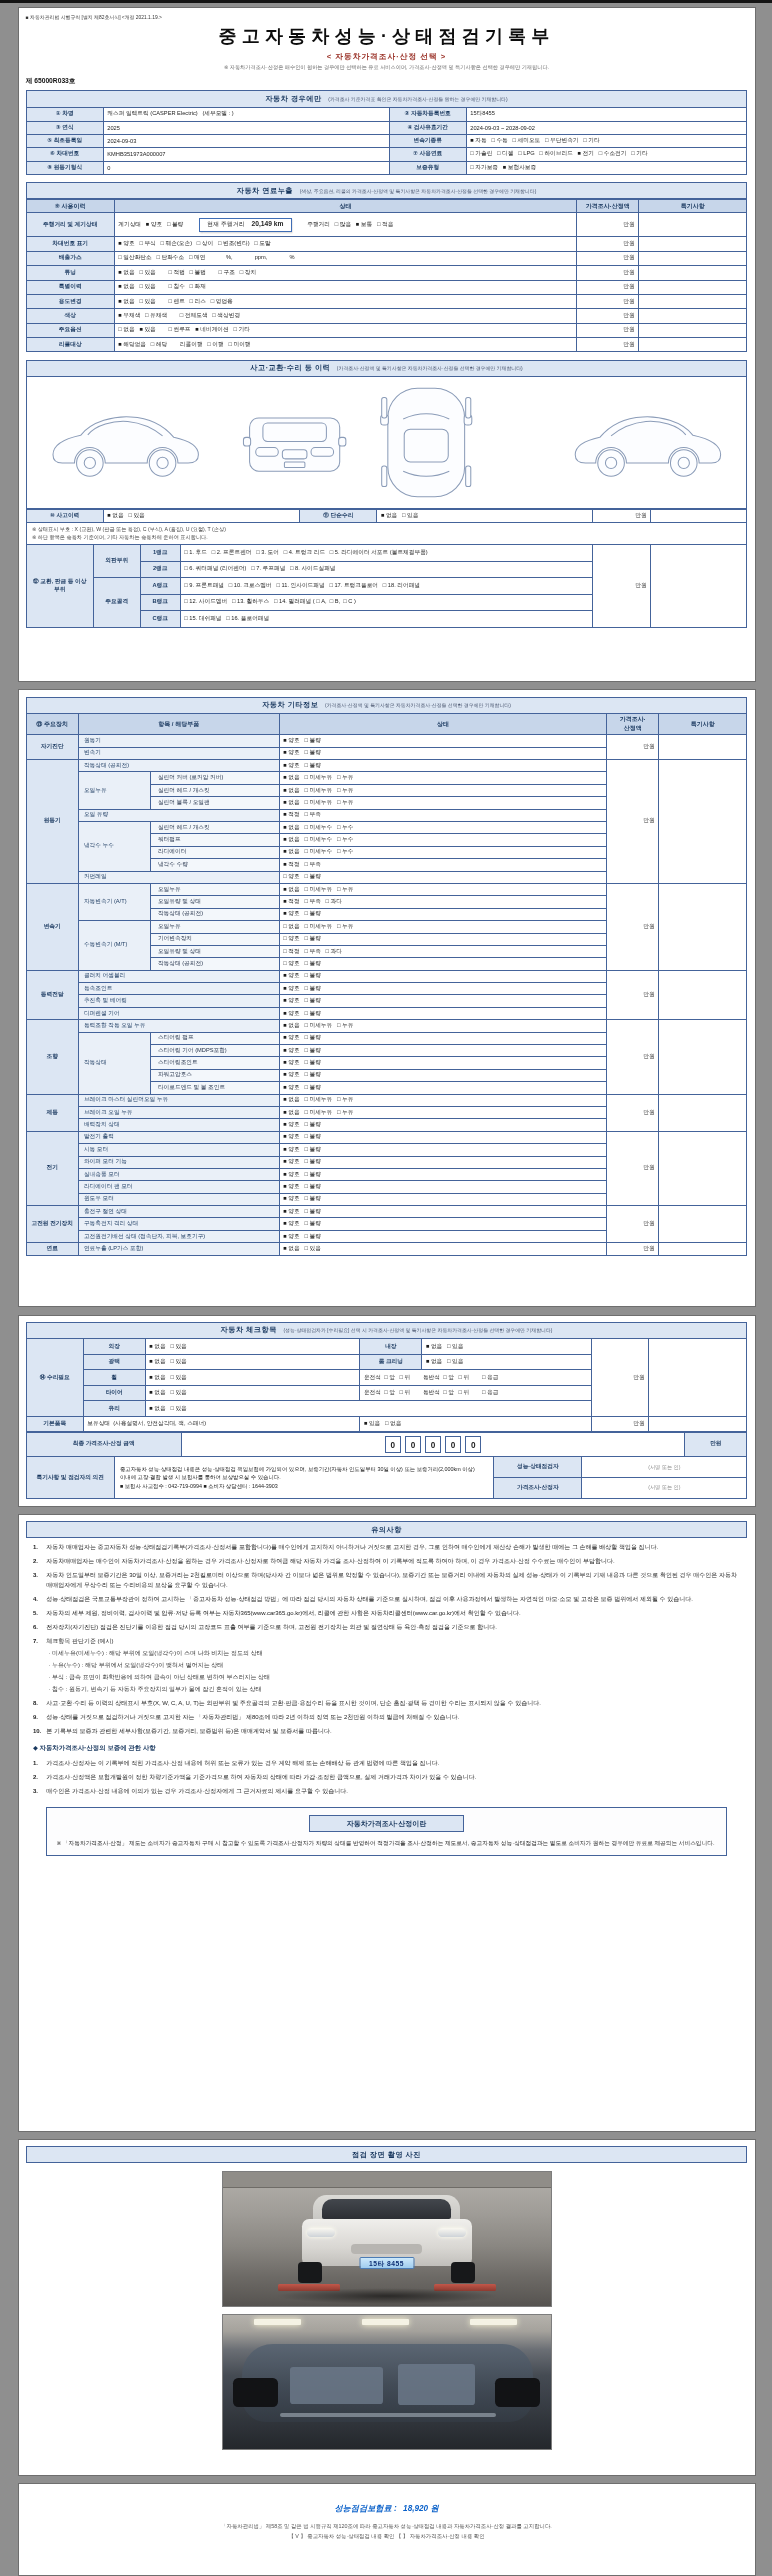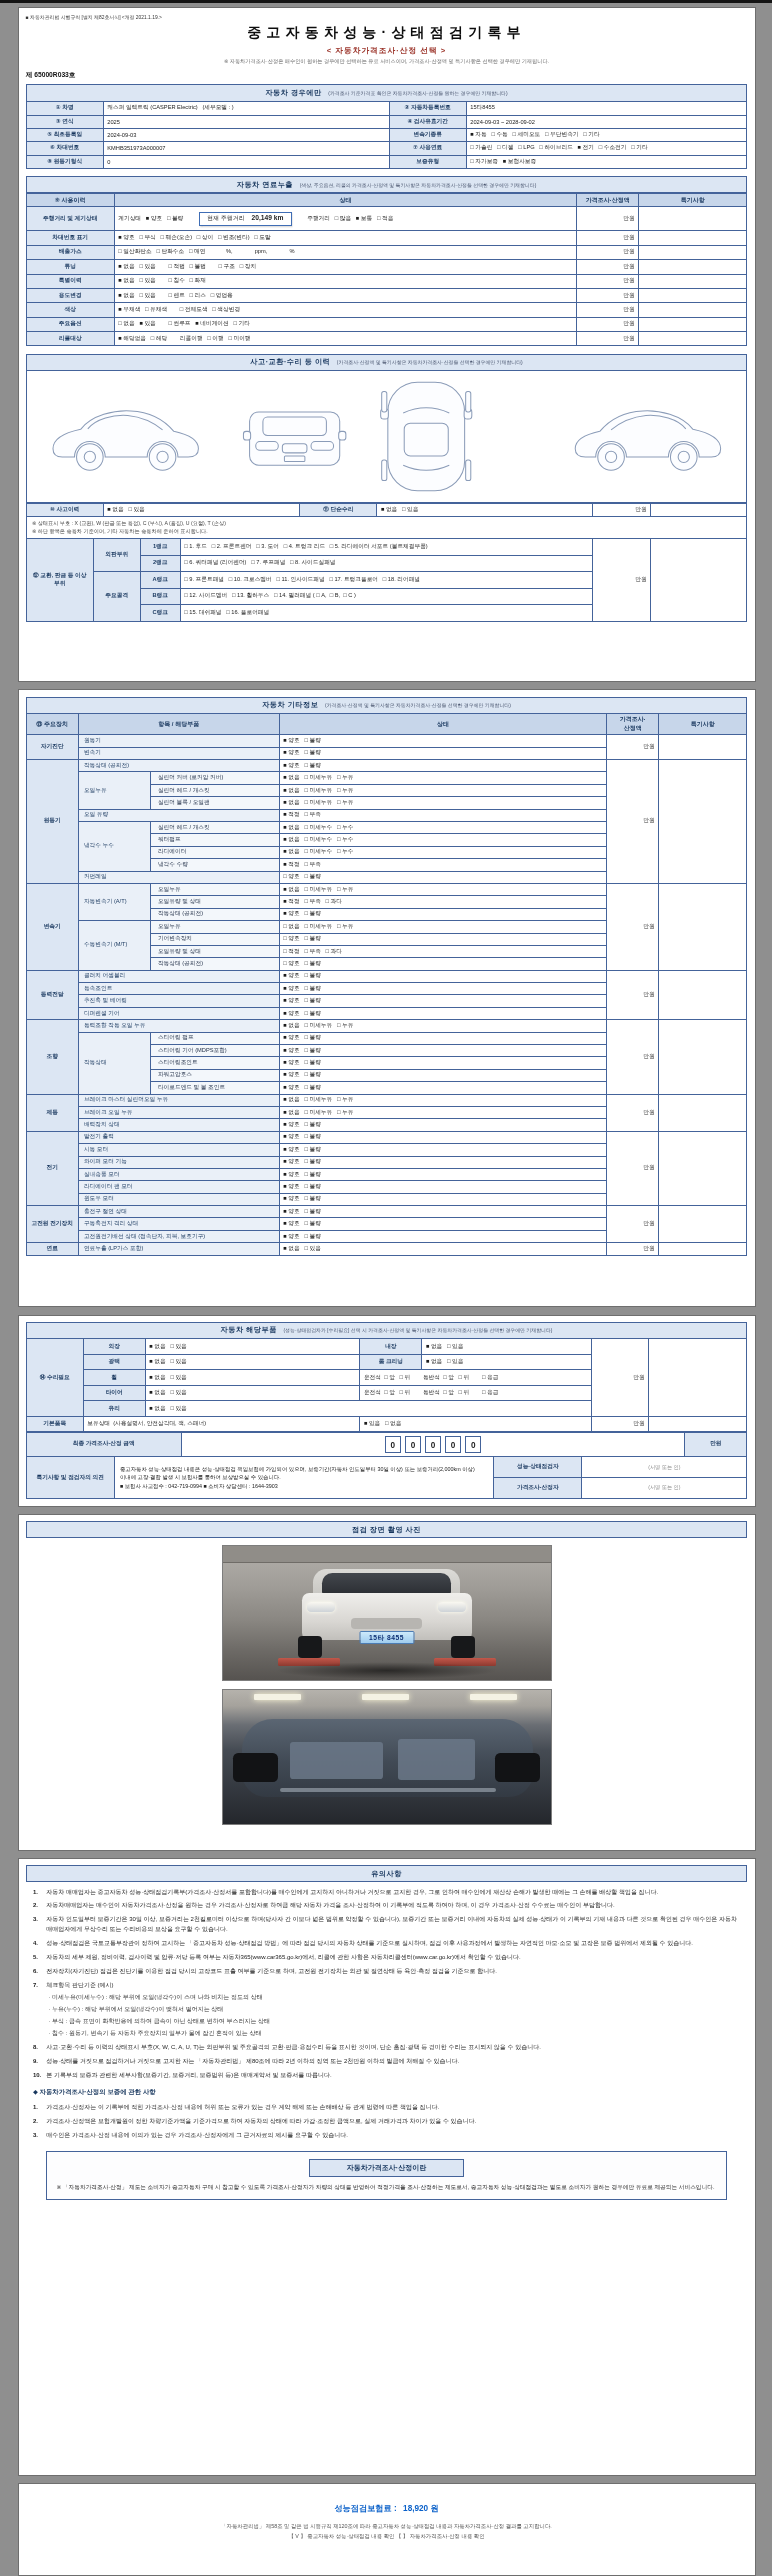--- a/index.html
+++ b/index.html
@@ -2,21 +2,21 @@
 <html style="font-size:8.2px"><head>
 <meta charset="utf-8">
 <style>
   *{margin:0;padding:0;box-sizing:border-box;}
   html,body{width:773px;}
   body{height:2576px;overflow:hidden;background:#8f8f8f;font-family:"Liberation Sans","DejaVu Sans",sans-serif;color:#1c1c1c;}
   .topbar{height:3.1px;background:#141414;}
   .doc{padding:4.1px 17.5px 0;}
   .panel{background:#ffffff;border:0.5px solid #6e6e6e;margin-bottom:7.2px;padding:6.2px 7.2px;position:relative;overflow:hidden;}
   .form-ref{font-size:4.9px;color:#333;margin-bottom:2.1px;}
-  .main-title{text-align:center;font-size:14px;font-weight:bold;letter-spacing:5.2px;color:#0d0d0d;margin:4.1px 0 3.1px;}
+  .main-title{text-align:center;font-size:18px;font-weight:bold;letter-spacing:5.2px;color:#0d0d0d;margin:4.1px 0 3.1px;}
   .sub-title{text-align:center;font-size:7.7px;font-weight:bold;color:#9c352b;letter-spacing:1px;margin-bottom:2.6px;}
   .sub-note{text-align:center;font-size:5.2px;color:#666;margin-bottom:6.2px;}
   .doc-no{font-size:6.7px;font-weight:bold;margin:1px 0 4.1px;color:#111;}
   .sec-bar{border:0.5px solid #44639a;background:#dce6f3;color:#17365d;text-align:center;font-size:7.2px;font-weight:bold;padding:2.6px 0;margin-top:7.2px;letter-spacing:0.5px;}
   .sec-bar.mt0{margin-top:0;}
   .sec-bar .sec-note{font-size:4.9px;font-weight:normal;color:#44506a;margin-left:4.1px;letter-spacing:0;}
   table.tbl{width:100%;border-collapse:collapse;table-layout:fixed;margin-top:-0.5px;}
   .tbl td{border:0.5px solid #44639a;font-size:5.7px;padding:1px 3.6px;height:13.4px;vertical-align:middle;color:#1d1d1d;word-break:keep-all;overflow:hidden;}
   .tbl td.lab{background:#dce6f3;color:#17365d;font-weight:bold;text-align:center;padding:1px 2.1px;}
   .tbl td.head{background:#c7d6ea;color:#17365d;font-weight:bold;text-align:center;font-size:6px;}
@@ -60,21 +60,21 @@
   .p1-wheel.l{left:-3.1px;}.p1-wheel.r{right:-3.1px;}
   .p1-lift{position:absolute;top:112px;width:62px;height:7.7px;background:linear-gradient(#c2574a,#8e3a30);border-radius:1.5px;}
   .p1-lift.l{left:55px;}.p1-lift.r{right:55px;}
   .p1-shadow{position:absolute;left:50%;top:116px;transform:translateX(-50%);width:222px;height:16.5px;background:radial-gradient(ellipse at center,rgba(0,0,0,.55),rgba(0,0,0,0) 70%);}
   .photo2{background:linear-gradient(180deg,#b5b2ac 0%,#a5a29c 12%,#6a6e74 26%,#454b53 45%,#363b42 70%,#24272c 100%);}
   .p2-light{position:absolute;top:4.1px;width:47px;height:6.2px;background:#f4f2e4;box-shadow:0 0 6.2px #fff9d8;border-radius:1px;}
   .p2-body{position:absolute;left:19.6px;top:29px;width:291px;height:78px;background:linear-gradient(180deg,#5b6673,#414a55 55%,#333a43);border-radius:31px 31px 24px 24px;}
   .p2-panel{position:absolute;background:#6b7888;border-radius:3.1px;opacity:.85;}
   .p2-pipe{position:absolute;background:#8b949e;border-radius:2.1px;opacity:.8;}
   .p2-wheel{position:absolute;width:45px;height:29px;background:#121315;border-radius:5.2px;}
-  .insurance{text-align:center;color:#0b61c9;font-weight:bold;font-size:8.2px;margin:12.4px 0 8.2px;}
+  .insurance{text-align:center;color:#0b61c9;font-weight:bold;font-size:8.2px;margin:12.4px 0 8.2px;font-style:italic;}
   .insurance .ins-val{margin-left:4.1px;}
   .sig-footer{text-align:center;font-size:5.4px;color:#555;line-height:1.8;}
 </style>
 </head>
 <body>
 
 <div class="topbar"></div>
 
 <div class="doc">
 
@@ -552,21 +552,21 @@
             <td class="st">■ 없음   □ 있음</td>
             <td class="price" rowspan="1">만원</td>
             <td rowspan="1"></td>
           </tr>
         </tbody>
     </table>
   </div>
 
   <div class="panel" style="min-height:192px">
     <div class="sec-bar mt0">
-      <span>자동차 해당부품</span>
+      <span>자동차 체크항목</span>
       <span class="sec-note">(성능·상태점검자가 [수리필요] 선택 시 가격조사·산정액 및 특기사항은 자동차가격조사·산정을 선택한 경우에만 기재합니다)</span>
     </div>
     <table class="tbl">
       <colgroup>
           <col style="width:57px">
           <col style="width:62px">
           <col>
           <col style="width:62px">
           <col style="width:170px">
           <col style="width:57px">
@@ -649,20 +649,91 @@
           <td class="signcell">(서명 또는 인)</td>
         </tr>
         <tr style="height:20.6px">
           <td class="lab">가격조사·산정자</td>
           <td class="signcell">(서명 또는 인)</td>
         </tr>
       </tbody>
     </table>
   </div>
 
+  <div class="panel" style="min-height:618px">
+    <div class="sec-bar mt0">
+      <span>유의사항</span>
+    </div>
+    <div class="notes-body" id="notes-list">
+        <div class="note-item">
+          <span class="note-num">1.</span>
+          <span class="note-text">자동차 매매업자는 중고자동차 성능·상태점검기록부(가격조사·산정서를 포함합니다)를 매수인에게 고지하지 아니하거나 거짓으로 고지한 경우, 그로 인하여 매수인에게 재산상 손해가 발생한 때에는 그 손해를 배상할 책임을 집니다.</span>
+        </div>
+        <div class="note-item">
+          <span class="note-num">2.</span>
+          <span class="note-text">자동차매매업자는 매수인이 자동차가격조사·산정을 원하는 경우 가격조사·산정자로 하여금 해당 자동차 가격을 조사·산정하여 이 기록부에 적도록 하여야 하며, 이 경우 가격조사·산정 수수료는 매수인이 부담합니다.</span>
+        </div>
+        <div class="note-item">
+          <span class="note-num">3.</span>
+          <span class="note-text">자동차 인도일부터 보증기간은 30일 이상, 보증거리는 2천킬로미터 이상으로 하며(당사자 간 이보다 넓은 범위로 약정할 수 있습니다), 보증기간 또는 보증거리 이내에 자동차의 실제 성능·상태가 이 기록부의 기재 내용과 다른 것으로 확인된 경우 매수인은 자동차매매업자에게 무상수리 또는 수리비용의 보상을 요구할 수 있습니다.</span>
+        </div>
+        <div class="note-item">
+          <span class="note-num">4.</span>
+          <span class="note-text">성능·상태점검은 국토교통부장관이 정하여 고시하는 「중고자동차 성능·상태점검 방법」에 따라 점검 당시의 자동차 상태를 기준으로 실시하며, 점검 이후 사용과정에서 발생하는 자연적인 마모·소모 및 고장은 보증 범위에서 제외될 수 있습니다.</span>
+        </div>
+        <div class="note-item">
+          <span class="note-num">5.</span>
+          <span class="note-text">자동차의 세부 제원, 정비이력, 검사이력 및 압류·저당 등록 여부는 자동차365(www.car365.go.kr)에서, 리콜에 관한 사항은 자동차리콜센터(www.car.go.kr)에서 확인할 수 있습니다.</span>
+        </div>
+        <div class="note-item">
+          <span class="note-num">6.</span>
+          <span class="note-text">전자장치(자기진단) 점검은 진단기를 이용한 점검 당시의 고장코드 표출 여부를 기준으로 하며, 고전원 전기장치는 외관 및 절연상태 등 육안·측정 점검을 기준으로 합니다.</span>
+        </div>
+        <div class="note-item">
+          <span class="note-num">7.</span>
+          <span class="note-text">체크항목 판단기준 (예시)</span>
+        </div>
+        <div class="note-sub">· 미세누유(미세누수) : 해당 부위에 오일(냉각수)이 스며 나와 비치는 정도의 상태</div>
+        <div class="note-sub">· 누유(누수) : 해당 부위에서 오일(냉각수)이 맺혀서 떨어지는 상태</div>
+        <div class="note-sub">· 부식 : 금속 표면이 화학반응에 의하여 금속이 아닌 상태로 변하여 부스러지는 상태</div>
+        <div class="note-sub">· 침수 : 원동기, 변속기 등 자동차 주요장치의 일부가 물에 잠긴 흔적이 있는 상태</div>
+        <div class="note-item">
+          <span class="note-num">8.</span>
+          <span class="note-text">사고·교환·수리 등 이력의 상태표시 부호(X, W, C, A, U, T)는 외판부위 및 주요골격의 교환·판금·용접수리 등을 표시한 것이며, 단순 흠집·광택 등 경미한 수리는 표시되지 않을 수 있습니다.</span>
+        </div>
+        <div class="note-item">
+          <span class="note-num">9.</span>
+          <span class="note-text">성능·상태를 거짓으로 점검하거나 거짓으로 고지한 자는 「자동차관리법」 제80조에 따라 2년 이하의 징역 또는 2천만원 이하의 벌금에 처해질 수 있습니다.</span>
+        </div>
+        <div class="note-item">
+          <span class="note-num">10.</span>
+          <span class="note-text">본 기록부의 보증과 관련한 세부사항(보증기간, 보증거리, 보증범위 등)은 매매계약서 및 보증서를 따릅니다.</span>
+        </div>
+      </div>
+    <div class="guar-title">◆ 자동차가격조사·산정의 보증에 관한 사항</div>
+    <div class="notes-body" id="guarantee-list">
+        <div class="note-item">
+          <span class="note-num">1.</span>
+          <span class="note-text">가격조사·산정자는 이 기록부에 적힌 가격조사·산정 내용에 허위 또는 오류가 있는 경우 계약 해제 또는 손해배상 등 관계 법령에 따른 책임을 집니다.</span>
+        </div>
+        <div class="note-item">
+          <span class="note-num">2.</span>
+          <span class="note-text">가격조사·산정액은 보험개발원이 정한 차량기준가액을 기준가격으로 하여 자동차의 상태에 따라 가감·조정한 금액으로, 실제 거래가격과 차이가 있을 수 있습니다.</span>
+        </div>
+        <div class="note-item">
+          <span class="note-num">3.</span>
+          <span class="note-text">매수인은 가격조사·산정 내용에 이의가 있는 경우 가격조사·산정자에게 그 근거자료의 제시를 요구할 수 있습니다.</span>
+        </div>
+      </div>
+    <div class="price-box">
+      <div class="price-box-title">자동차가격조사·산정이란</div>
+      <div class="price-box-text">※ 「자동차가격조사·산정」 제도는 소비자가 중고자동차 구매 시 참고할 수 있도록 가격조사·산정자가 차량의 상태를 반영하여 적정가격을 조사·산정하는 제도로서, 중고자동차 성능·상태점검과는 별도로 소비자가 원하는 경우에만 유료로 제공되는 서비스입니다.</div>
+    </div>
+  </div>
+
   <div class="panel" style="min-height:337px">
     <div class="sec-bar mt0">
       <span>점검 장면 촬영 사진</span>
     </div>
     <div class="photo photo1">
       <div class="p1-beam"></div>
       <div class="p1-car">
         <div class="p1-roof"></div>
         <div class="p1-glass"></div>
         <div class="p1-body"></div>
@@ -683,91 +754,20 @@
       <span class="p2-light" style="left:247px"></span>
       <div class="p2-body"></div>
       <div class="p2-panel" style="left:67px;top:52px;width:93px;height:37px"></div>
       <div class="p2-panel" style="left:175px;top:49px;width:77px;height:41px"></div>
       <div class="p2-pipe" style="left:57px;top:98px;width:216px;height:4.1px"></div>
       <div class="p2-wheel" style="left:10.3px;top:63px"></div>
       <div class="p2-wheel" style="right:10.3px;top:63px"></div>
     </div>
   </div>
 
-  <div class="panel" style="min-height:618px">
-    <div class="sec-bar mt0">
-      <span>유의사항</span>
-    </div>
-    <div class="notes-body" id="notes-list">
-        <div class="note-item">
-          <span class="note-num">1.</span>
-          <span class="note-text">자동차 매매업자는 중고자동차 성능·상태점검기록부(가격조사·산정서를 포함합니다)를 매수인에게 고지하지 아니하거나 거짓으로 고지한 경우, 그로 인하여 매수인에게 재산상 손해가 발생한 때에는 그 손해를 배상할 책임을 집니다.</span>
-        </div>
-        <div class="note-item">
-          <span class="note-num">2.</span>
-          <span class="note-text">자동차매매업자는 매수인이 자동차가격조사·산정을 원하는 경우 가격조사·산정자로 하여금 해당 자동차 가격을 조사·산정하여 이 기록부에 적도록 하여야 하며, 이 경우 가격조사·산정 수수료는 매수인이 부담합니다.</span>
-        </div>
-        <div class="note-item">
-          <span class="note-num">3.</span>
-          <span class="note-text">자동차 인도일부터 보증기간은 30일 이상, 보증거리는 2천킬로미터 이상으로 하며(당사자 간 이보다 넓은 범위로 약정할 수 있습니다), 보증기간 또는 보증거리 이내에 자동차의 실제 성능·상태가 이 기록부의 기재 내용과 다른 것으로 확인된 경우 매수인은 자동차매매업자에게 무상수리 또는 수리비용의 보상을 요구할 수 있습니다.</span>
-        </div>
-        <div class="note-item">
-          <span class="note-num">4.</span>
-          <span class="note-text">성능·상태점검은 국토교통부장관이 정하여 고시하는 「중고자동차 성능·상태점검 방법」에 따라 점검 당시의 자동차 상태를 기준으로 실시하며, 점검 이후 사용과정에서 발생하는 자연적인 마모·소모 및 고장은 보증 범위에서 제외될 수 있습니다.</span>
-        </div>
-        <div class="note-item">
-          <span class="note-num">5.</span>
-          <span class="note-text">자동차의 세부 제원, 정비이력, 검사이력 및 압류·저당 등록 여부는 자동차365(www.car365.go.kr)에서, 리콜에 관한 사항은 자동차리콜센터(www.car.go.kr)에서 확인할 수 있습니다.</span>
-        </div>
-        <div class="note-item">
-          <span class="note-num">6.</span>
-          <span class="note-text">전자장치(자기진단) 점검은 진단기를 이용한 점검 당시의 고장코드 표출 여부를 기준으로 하며, 고전원 전기장치는 외관 및 절연상태 등 육안·측정 점검을 기준으로 합니다.</span>
-        </div>
-        <div class="note-item">
-          <span class="note-num">7.</span>
-          <span class="note-text">체크항목 판단기준 (예시)</span>
-        </div>
-        <div class="note-sub">· 미세누유(미세누수) : 해당 부위에 오일(냉각수)이 스며 나와 비치는 정도의 상태</div>
-        <div class="note-sub">· 누유(누수) : 해당 부위에서 오일(냉각수)이 맺혀서 떨어지는 상태</div>
-        <div class="note-sub">· 부식 : 금속 표면이 화학반응에 의하여 금속이 아닌 상태로 변하여 부스러지는 상태</div>
-        <div class="note-sub">· 침수 : 원동기, 변속기 등 자동차 주요장치의 일부가 물에 잠긴 흔적이 있는 상태</div>
-        <div class="note-item">
-          <span class="note-num">8.</span>
-          <span class="note-text">사고·교환·수리 등 이력의 상태표시 부호(X, W, C, A, U, T)는 외판부위 및 주요골격의 교환·판금·용접수리 등을 표시한 것이며, 단순 흠집·광택 등 경미한 수리는 표시되지 않을 수 있습니다.</span>
-        </div>
-        <div class="note-item">
-          <span class="note-num">9.</span>
-          <span class="note-text">성능·상태를 거짓으로 점검하거나 거짓으로 고지한 자는 「자동차관리법」 제80조에 따라 2년 이하의 징역 또는 2천만원 이하의 벌금에 처해질 수 있습니다.</span>
-        </div>
-        <div class="note-item">
-          <span class="note-num">10.</span>
-          <span class="note-text">본 기록부의 보증과 관련한 세부사항(보증기간, 보증거리, 보증범위 등)은 매매계약서 및 보증서를 따릅니다.</span>
-        </div>
-      </div>
-    <div class="guar-title">◆ 자동차가격조사·산정의 보증에 관한 사항</div>
-    <div class="notes-body" id="guarantee-list">
-        <div class="note-item">
-          <span class="note-num">1.</span>
-          <span class="note-text">가격조사·산정자는 이 기록부에 적힌 가격조사·산정 내용에 허위 또는 오류가 있는 경우 계약 해제 또는 손해배상 등 관계 법령에 따른 책임을 집니다.</span>
-        </div>
-        <div class="note-item">
-          <span class="note-num">2.</span>
-          <span class="note-text">가격조사·산정액은 보험개발원이 정한 차량기준가액을 기준가격으로 하여 자동차의 상태에 따라 가감·조정한 금액으로, 실제 거래가격과 차이가 있을 수 있습니다.</span>
-        </div>
-        <div class="note-item">
-          <span class="note-num">3.</span>
-          <span class="note-text">매수인은 가격조사·산정 내용에 이의가 있는 경우 가격조사·산정자에게 그 근거자료의 제시를 요구할 수 있습니다.</span>
-        </div>
-      </div>
-    <div class="price-box">
-      <div class="price-box-title">자동차가격조사·산정이란</div>
-      <div class="price-box-text">※ 「자동차가격조사·산정」 제도는 소비자가 중고자동차 구매 시 참고할 수 있도록 가격조사·산정자가 차량의 상태를 반영하여 적정가격을 조사·산정하는 제도로서, 중고자동차 성능·상태점검과는 별도로 소비자가 원하는 경우에만 유료로 제공되는 서비스입니다.</div>
-    </div>
-  </div>
-
   <div class="panel sig-panel" style="min-height:93px">
     <div class="insurance">
       <span>성능점검보험료 :</span>
       <span class="ins-val">18,920 원</span>
     </div>
     <div class="sig-footer">
       <div>「자동차관리법」 제58조 및 같은 법 시행규칙 제120조에 따라 중고자동차 성능·상태점검 내용과 자동차가격조사·산정 결과를 고지합니다.</div>
       <div>【 V 】 중고자동차 성능·상태점검 내용 확인        【  】 자동차가격조사·산정 내용 확인</div>
     </div>
   </div>

